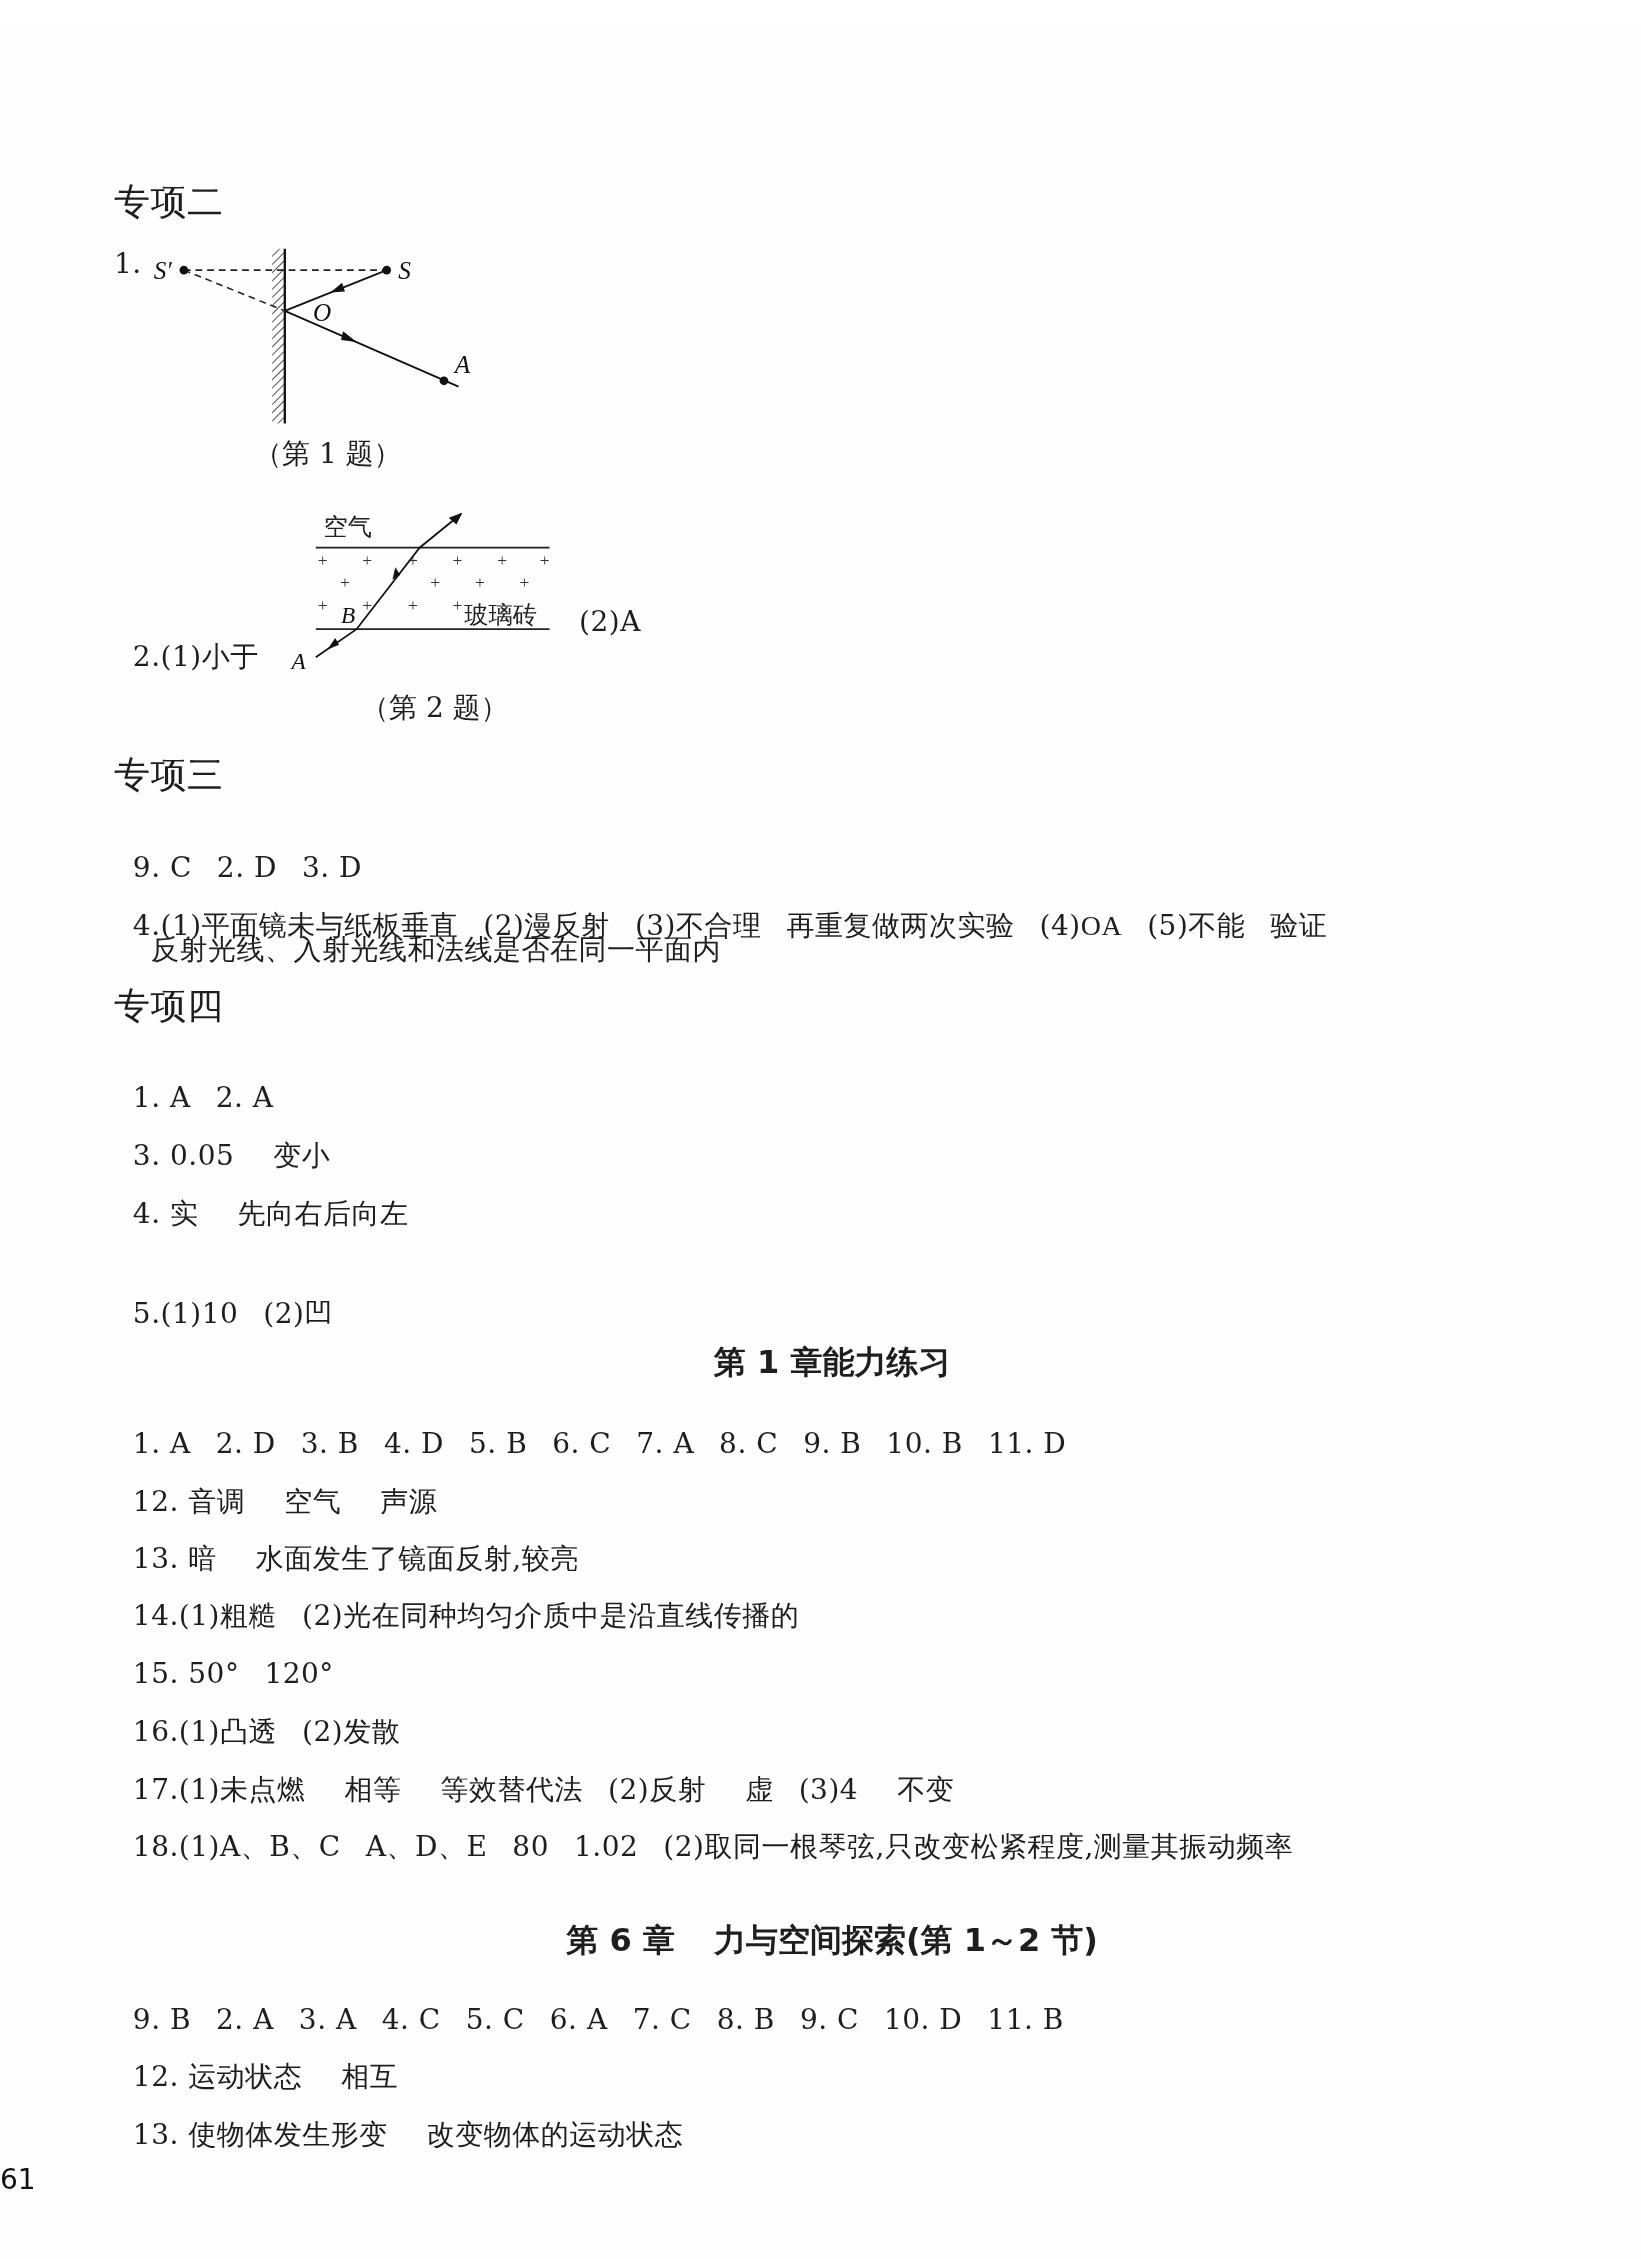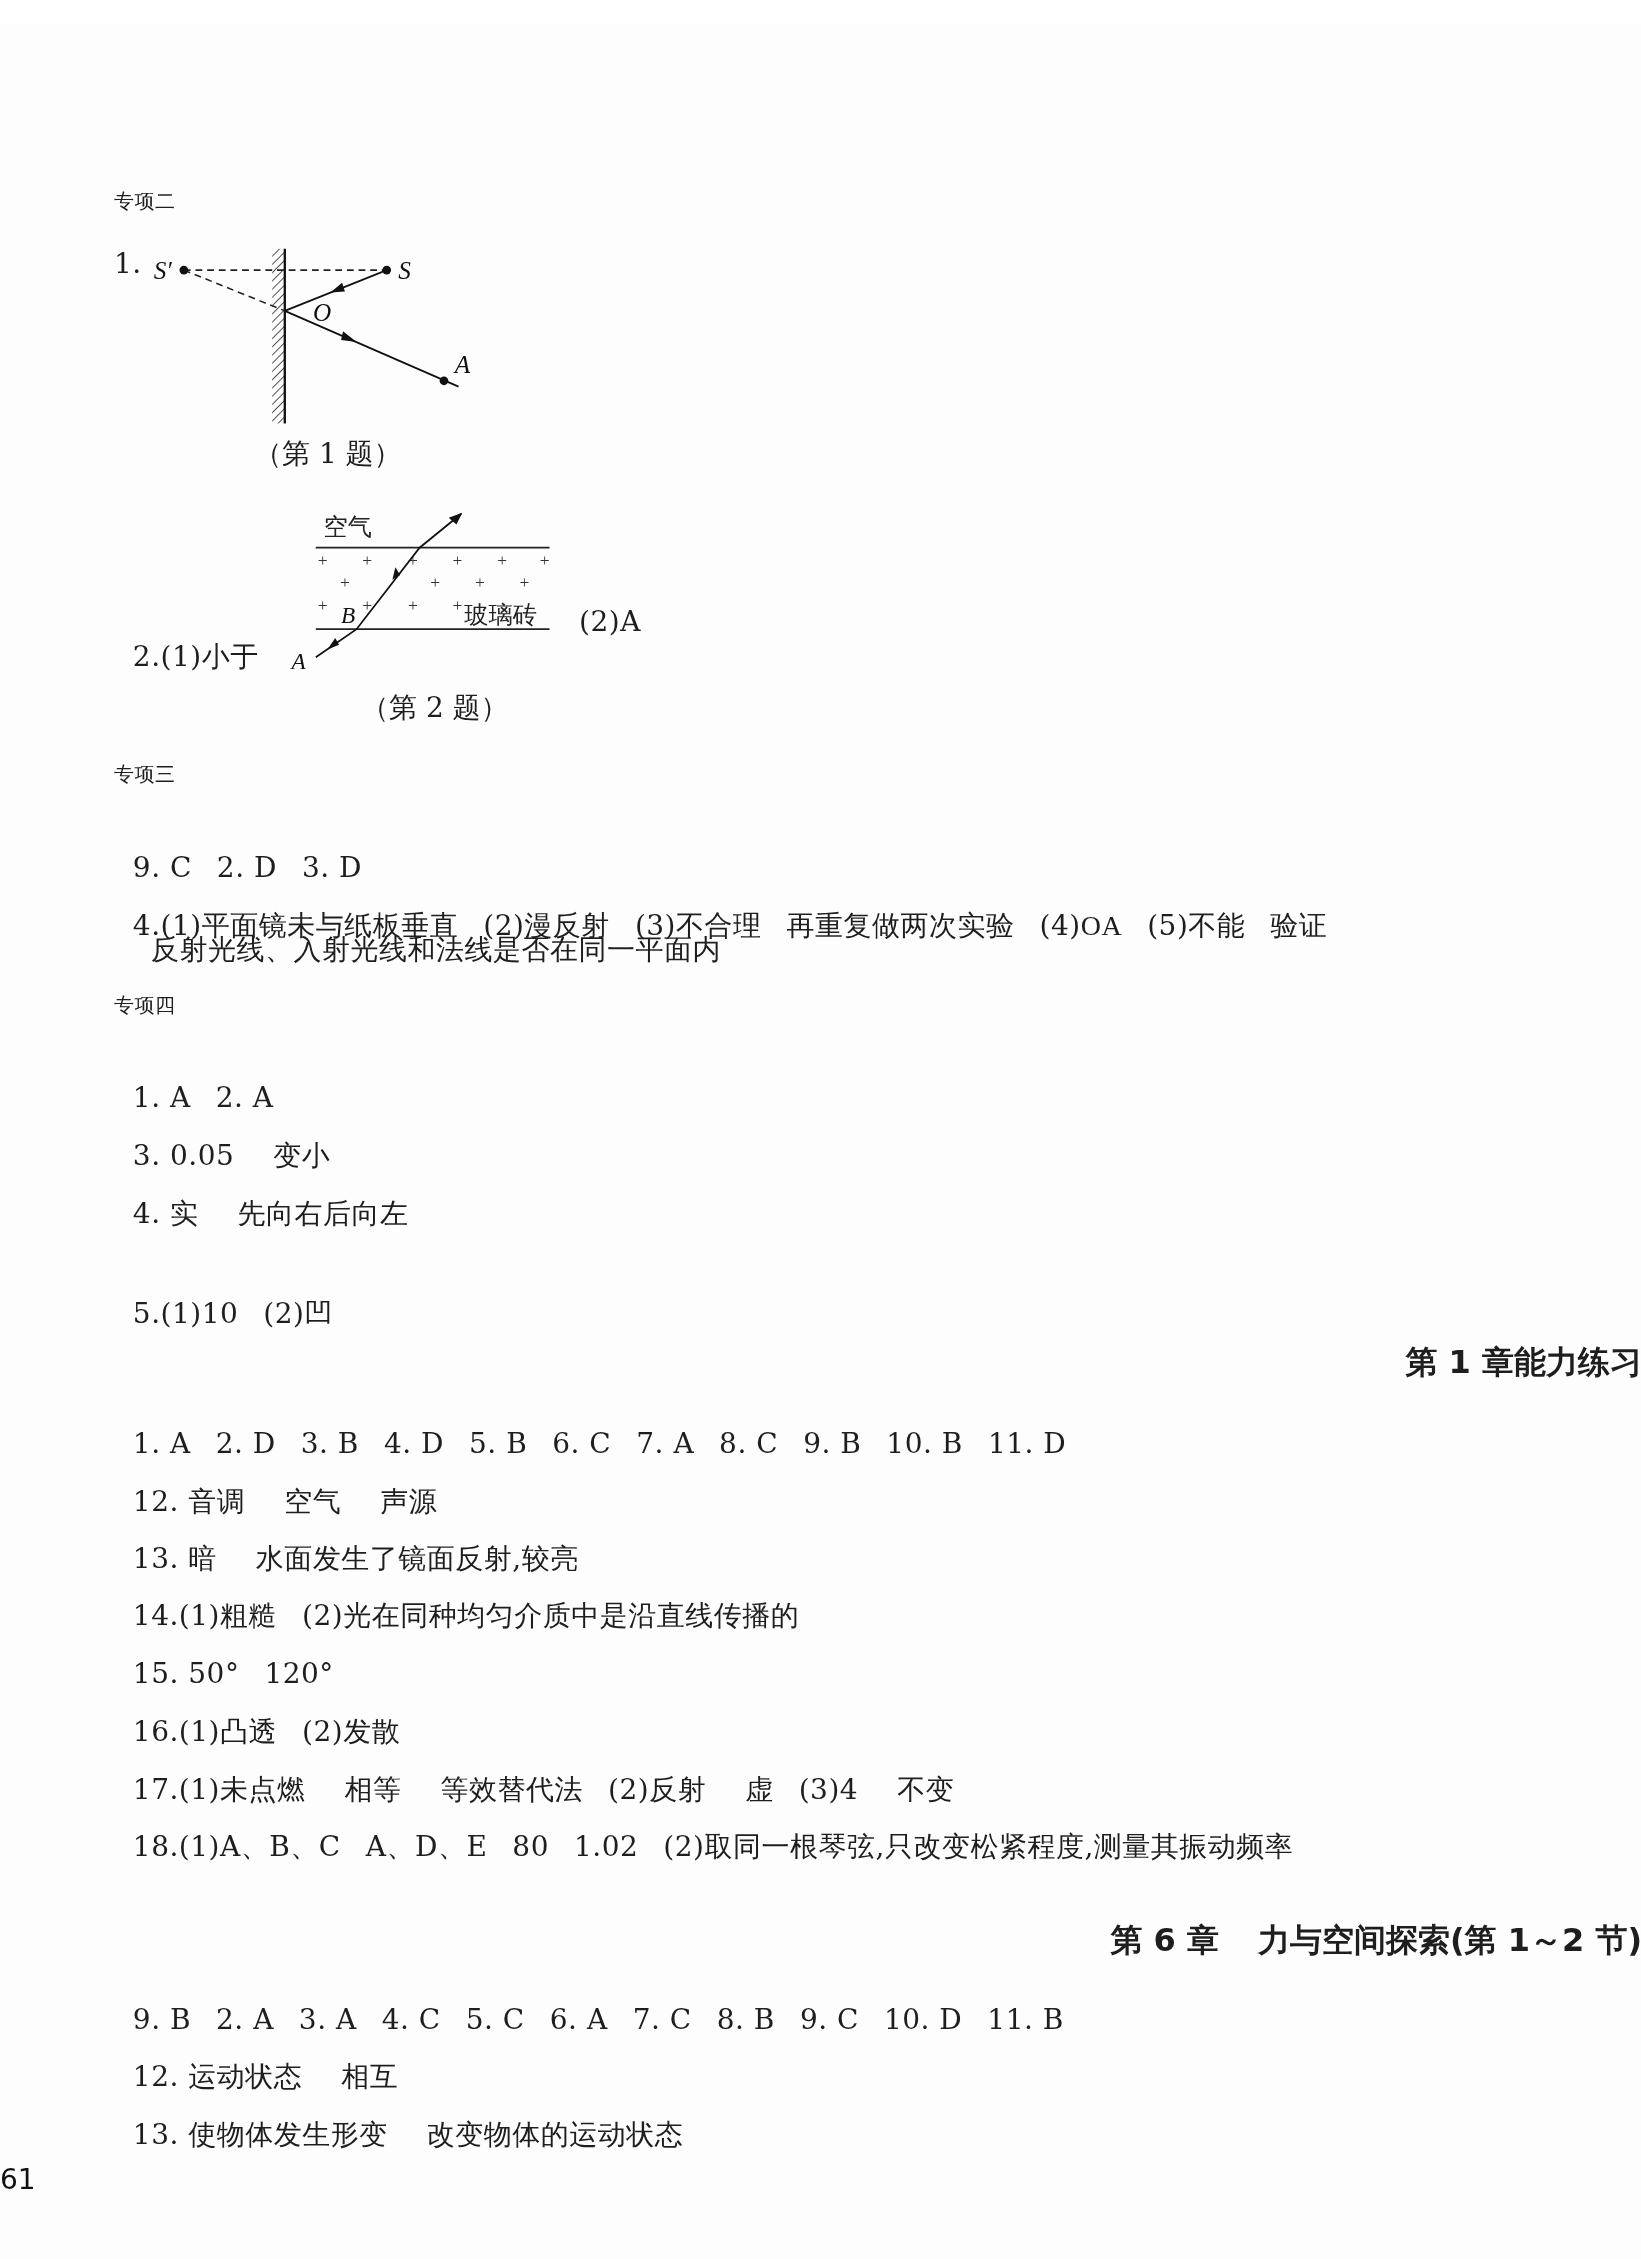--- a/index.html
+++ b/index.html
@@ -8,24 +8,24 @@
     background: #fdfdfd;
     font-family: "DejaVu Serif", "Liberation Serif", serif;
     color: #1e1e1e;
   }
   .page-top-band { position: absolute; left: 0; top: 0; width: 1642px; height: 25px; background: #ffffff; }
   .ln {
     position: absolute; left: 114px; white-space: pre;
     font-size: 28px; line-height: 35px; height: 35px; letter-spacing: 0.5px;
   }
   .ln.indent { left: 151px; }
-  .sec { font-size: 20px; }
+  .sec { font-size: 36px; }
   .ital { font-family: "Liberation Serif", "DejaVu Serif", serif; }
   .chapter {
-    position: absolute; left: 0; width: 1642px; text-align: right;
+    position: absolute; left: 0; width: 1642px; text-align: center;
     font-family: "DejaVu Sans", "Liberation Sans", sans-serif; font-weight: bold;
     font-size: 32px; line-height: 39px; white-space: pre; padding-left: 0;
   }
   .chapter span { display: inline-block; }
   .ans-item { display: inline-block; margin-right: 25px; }
   .gap { display: inline-block; width: 39px; }
   .gap-s { display: inline-block; width: 25px; }
   .caption {
     position: absolute; font-size: 28px; line-height: 29px; white-space: pre;
   }

